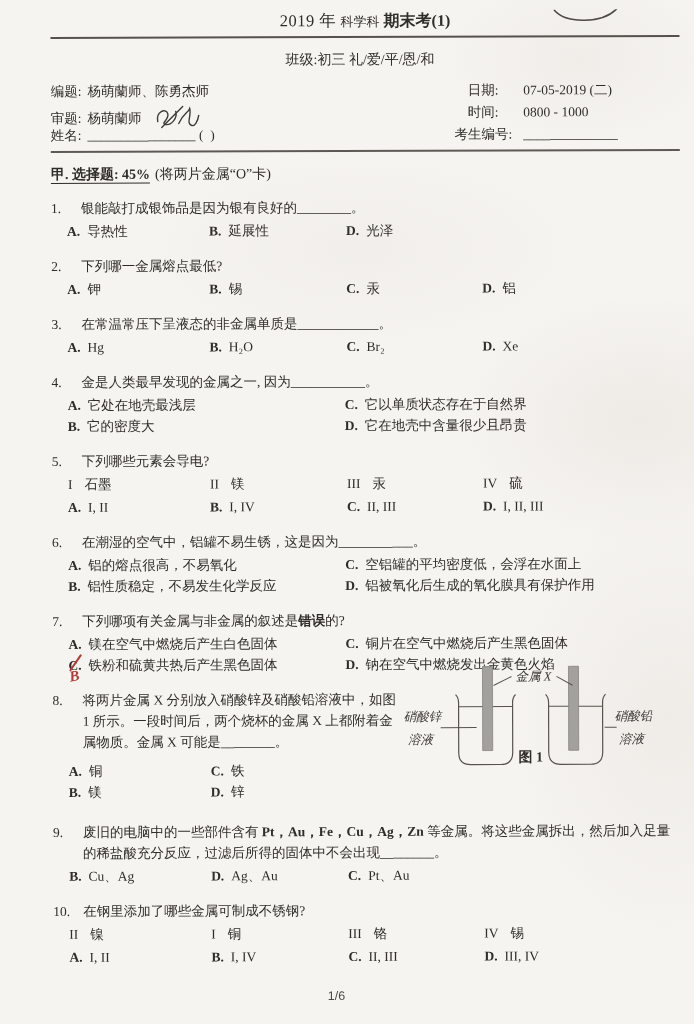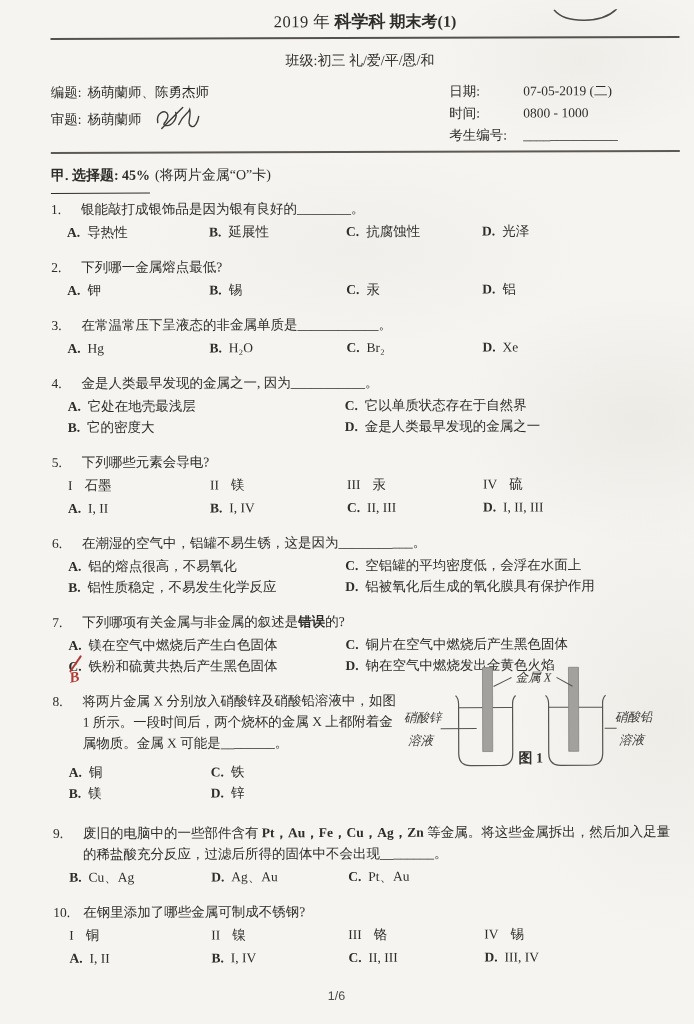--- a/index.html
+++ b/index.html
@@ -13,37 +13,37 @@
       radial-gradient(ellipse 320px 140px at 360px 250px, rgba(120,112,100,0.04), transparent 70%),
       radial-gradient(ellipse 200px 120px at 580px 60px, rgba(120,112,100,0.05), transparent 70%),
       #f6f4f0;
   }
   .sheet{position:relative;width:694px;height:1024px;transform:rotate(-0.18deg);}
   .content{padding:0 13px 0 52px;}
 
   
   .title{margin:10px 0 0 0;text-align:center;font-size:16.5px;}
   .title .t-year{letter-spacing:.5px;text-align:center;}
-  .title .t-subject{font-weight:bold;font-size:17px;}
+  .title .t-subject{font-weight:normal;font-size:13px;}
   .title .t-exam{font-weight:bold;font-size:16px;}
   .rule{height:2.4px;background:#55524e;margin-top:4px;}
   .rule.thin{height:1.5px;margin-top:4px;background:#5d5a55;}
   .class-line{margin-top:13px;padding-left:235px;font-size:14px;}
   .class-line .lbl{}
   .meta{margin-top:11px;display:flex;justify-content:space-between;font-size:13.5px;}
   .meta-left .m-row,.meta-right .m-row{height:22px;line-height:22px;}
   .meta-right{margin-right:62px;}
-  .meta-right .m-lbl{display:inline-block;min-width:68px;text-align:left;margin-right:6px;}
+  .meta-right .m-lbl{display:inline-block;min-width:68px;text-align:center;margin-right:6px;}
   .m-lbl{margin-right:6px;}
   .blank{letter-spacing:0;}
   .sig{vertical-align:-8px;margin-left:10px;}
 
   
   .section-head{margin-top:13px;font-size:14px;}
-  .section-head .sh-main{font-weight:bold;border-bottom:1.6px solid #2f2d2a;padding-bottom:10px;}
+  .section-head .sh-main{font-weight:bold;border-bottom:1.6px solid #2f2d2a;padding-bottom:1px;}
   .section-head .sh-note{margin-left:5px;}
 
   
   .q{margin-top:14px;font-size:13.5px;}
   .q-head{display:flex;line-height:21px;}
   .q-num{flex:none;width:30px;}
   .q-text{flex:1;}
   .q-text .qb{font-weight:bold;}
   .opts,.items{margin-left:16px;margin-top:2px;display:grid;line-height:21px;}
   .c4{grid-template-columns:142px 137px 136px auto;}
@@ -94,20 +94,24 @@
     <div class="meta">
       <div class="meta-left">
         <div class="m-row">
           <span class="m-lbl">编题:</span><span>杨萌蘭师、陈勇杰师</span>
         </div>
         <div class="m-row">
           <span class="m-lbl">审题:</span><span>杨萌蘭师</span><svg class="sig" width="52" height="28" viewBox="0 0 52 28">
             <path d="M6,19 C4,9 14,5 16,11 C18,17 8,21 14,22 C20,23 26,15 24,9 M10,25 L31,4 M27,21 C33,9 36,11 38,6 C40,13 34,21 40,23 C43,24 46,19 47,13" stroke="#3d3b38" stroke-width="1.4" fill="none" stroke-linecap="round"></path>
           </svg>
         </div>
+        <div class="m-row">
+          <span class="m-lbl">姓名:</span><span class="blank">________________</span>
+          <span>(&nbsp;&nbsp;)</span>
+        </div>
       </div>
       <div class="meta-right">
         <div class="m-row">
           <span class="m-lbl">日期:</span><span>07-05-2019 (二)</span>
         </div>
         <div class="m-row">
           <span class="m-lbl">时间:</span><span>0800 - 1000</span>
         </div>
         <div class="m-row">
           <span class="m-lbl">考生编号:</span><span class="blank">______________</span>
@@ -122,21 +126,20 @@
     </div>
 
     <div class="q">
       <div class="q-head">
         <span class="q-num">1.</span>
         <span class="q-text">银能敲打成银饰品是因为银有良好的________。</span>
       </div>
       <div class="opts c4">
         <div class="opt"><span class="ol">A.</span><span>导热性</span></div>
         <div class="opt"><span class="ol">B.</span><span>延展性</span></div>
-        <div class="opt"><span class="ol">C.</span><span>抗腐蚀性</span></div>
         <div class="opt"><span class="ol">D.</span><span>光泽</span></div>
       </div>
     </div>
 
     <div class="q">
       <div class="q-head">
         <span class="q-num">2.</span>
         <span class="q-text">下列哪一金属熔点最低?</span>
       </div>
       <div class="opts c4">
@@ -162,21 +165,21 @@
 
     <div class="q">
       <div class="q-head">
         <span class="q-num">4.</span>
         <span class="q-text">金是人类最早发现的金属之一, 因为___________。</span>
       </div>
       <div class="opts c2">
         <div class="opt"><span class="ol">A.</span><span>它处在地壳最浅层</span></div>
         <div class="opt"><span class="ol">C.</span><span>它以单质状态存在于自然界</span></div>
         <div class="opt"><span class="ol">B.</span><span>它的密度大</span></div>
-        <div class="opt"><span class="ol">D.</span><span>金是人类最早发现的金属之一</span></div>
+        <div class="opt"><span class="ol">D.</span><span>它在地壳中含量很少且昂贵</span></div>
       </div>
     </div>
 
     <div class="q">
       <div class="q-head">
         <span class="q-num">5.</span>
         <span class="q-text">下列哪些元素会导电?</span>
       </div>
       <div class="items c4">
         <div><span class="il">I</span><span>石墨</span></div>
@@ -273,22 +276,22 @@
         <div class="opt"><span class="ol">C.</span><span>Pt、Au</span></div>
       </div>
     </div>
 
     <div class="q">
       <div class="q-head">
         <span class="q-num">10.</span>
         <span class="q-text">在钢里添加了哪些金属可制成不锈钢?</span>
       </div>
       <div class="items c4">
+        <div><span class="il">II</span><span>镍</span></div>
         <div><span class="il">I</span><span>铜</span></div>
-        <div><span class="il">II</span><span>镍</span></div>
         <div><span class="il">III</span><span>铬</span></div>
         <div><span class="il">IV</span><span>锡</span></div>
       </div>
       <div class="opts c4">
         <div class="opt"><span class="ol">A.</span><span>I, II</span></div>
         <div class="opt"><span class="ol">B.</span><span>I, IV</span></div>
         <div class="opt"><span class="ol">C.</span><span>II, III</span></div>
         <div class="opt"><span class="ol">D.</span><span>III, IV</span></div>
       </div>
     </div>

